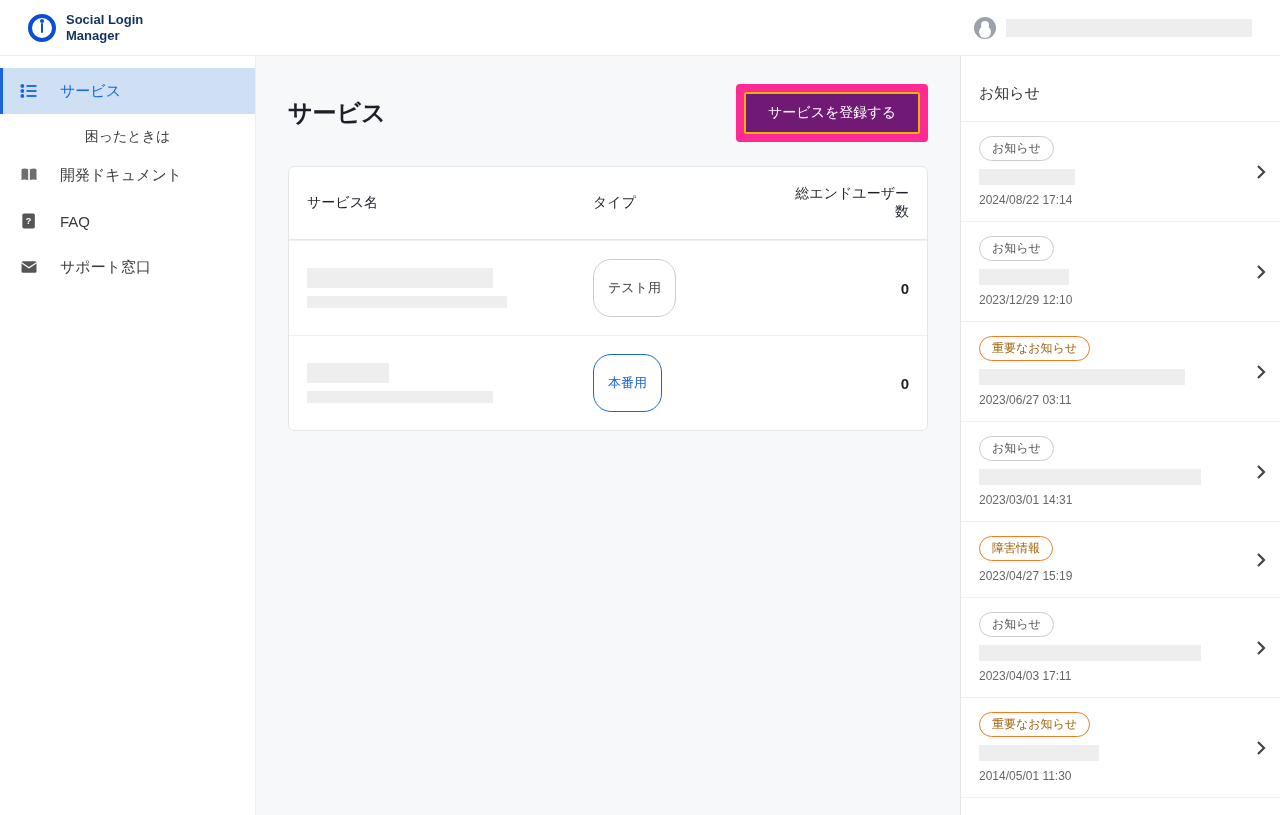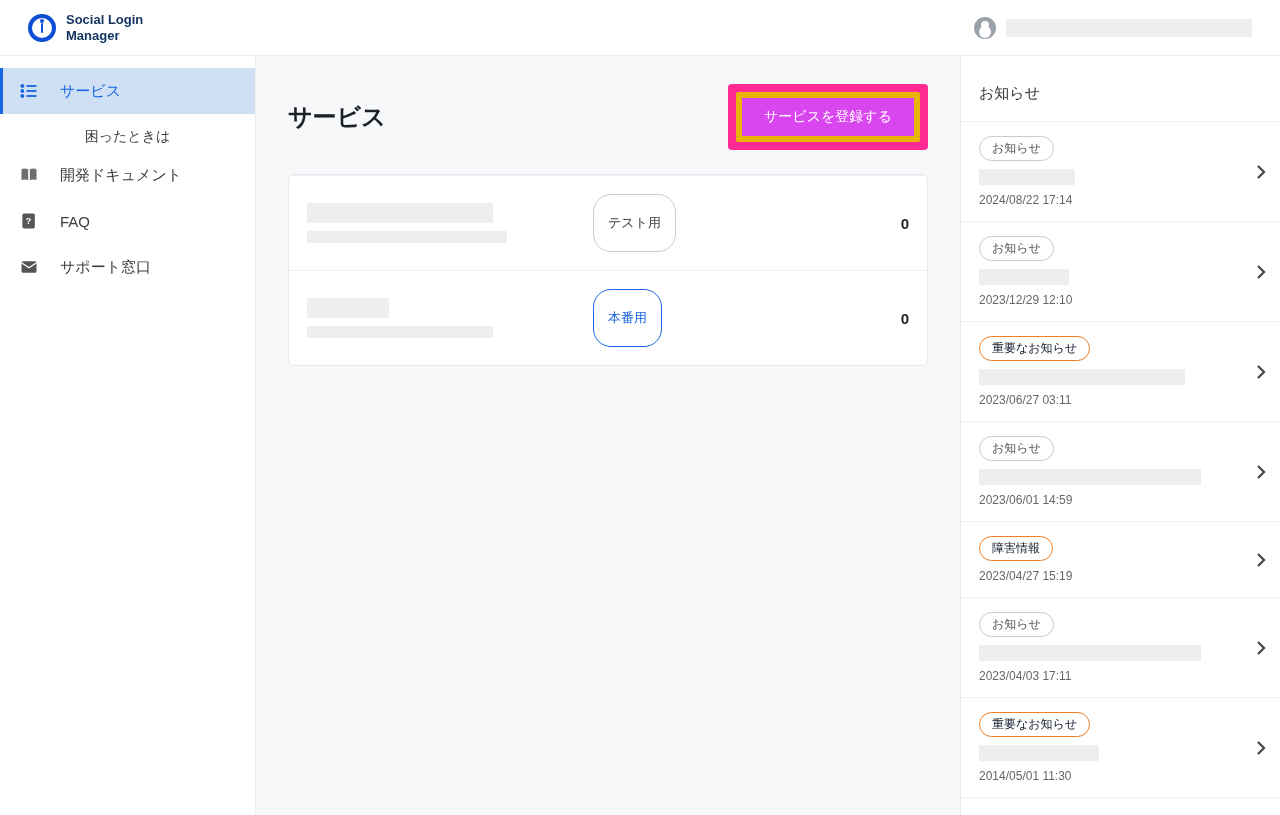--- a/index.html
+++ b/index.html
@@ -23,21 +23,21 @@
     .side-item.active { background: #cfe0f5; color: #1965e0; border-left: 3px solid #1965e0; padding-left: 15px; }
     .side-item .icon { width: 22px; height: 22px; display: inline-flex; align-items: center; justify-content: center; color: #555; }
     .side-item.active .icon { color: #1965e0; }
     .side-label { font-size: 14px; color: #3b3b3b; padding: 14px 18px 6px; text-align: center; }
     
     .main { flex: 1; background: #f7f8fa; padding: 28px 32px; }
     .main-head { display: flex; justify-content: space-between; align-items: center; margin-bottom: 24px; }
     .page-title { font-size: 24px; font-weight: 600; }
     
     .highlight-wrap { padding: 8px; background: #ff2a93; border-radius: 4px; }
-    .btn-primary { background: #d946ef; color: #fff; padding: 10px 22px; border: 6px solid #eab308; font-size: 14px; cursor: pointer; border-radius: 2px; }
+    .btn-primary { background: #701a75; color: #fff; padding: 10px 22px; border: 2px solid #eab308; font-size: 14px; cursor: pointer; border-radius: 2px; }
     
     .card { background: #fff; border: 1px solid #e4e7ec; border-radius: 6px; overflow: hidden; }
     .tr { display: flex; align-items: center; padding: 18px 18px; border-top: 1px solid #eef0f3; }
     .tr.head { border-top: 0; font-weight: 500; font-size: 14px; border-bottom: 1px solid #e4e7ec;}
     .c-name { flex: 0 0 286px; }
     .c-type { flex: 0 0 196px; }
     .c-users { flex: 1; text-align: right; font-size: 14px; }
     .tr:not(.head) .c-users { font-weight: 700; font-size: 15px; }
     .redact { height: 20px; background: #eee; display: block; }
     .redact.r1 { width: 186px; margin-bottom: 8px; }
@@ -45,21 +45,21 @@
     .redact.r3 { width: 82px; margin-bottom: 8px; }
     .redact.r4 { width: 186px; height: 12px; }
     .chip { border: 1px solid #ccc; border-radius: 18px; padding: 19px 14px; font-size: 13px; color: #444; display: inline-block; }
     .chip.blue { border-color: #1965e0; color: #1965e0; }
     
     .news { width: 320px; flex-shrink: 0; border-left: 1px solid #e4e7ec; padding: 28px 0 0 0; overflow: hidden; }
     .news-title { font-size: 15px; padding: 0 18px 18px; color: #333; }
     .news-item { padding: 14px 18px 14px; border-top: 1px solid #eef0f3; position: relative; cursor: pointer; }
     .news-item:last-child { border-bottom: 1px solid #eef0f3; }
     .news-badge { display: inline-block; border: 1px solid #ccc; border-radius: 14px; font-size: 12px; padding: 3px 12px; color: #555; margin-bottom: 8px; }
-    .news-badge.warn { border-color: #f07d21; color: #0f172a; }
+    .news-badge.warn { border-color: #f07d21; color: #a16207; }
     .news-redact { height: 16px; background: #eee; margin-bottom: 8px; }
     .news-date { font-size: 12px; color: #666; }
     .chevron { position: absolute; right: 14px; top: 50%; transform: translateY(-50%); color: #444; }
     
     svg { display: block; }
   </style>
 </head>
 <body>
 
 <div class="header">
@@ -123,20 +123,25 @@
   </div>
 
   <div class="main">
     <div class="main-head">
       <h1 class="page-title">サービス</h1>
       <div class="highlight-wrap">
         <button class="btn-primary">サービスを登録する</button>
       </div>
     </div>
     <div class="card">
+      <div class="tr head">
+        <div class="c-name">サービス名</div>
+        <div class="c-type">タイプ</div>
+        <div class="c-users">総エンドユーザー数</div>
+      </div>
       <div class="tr">
         <div class="c-name">
           <span class="redact r1"></span>
             <span class="redact r2"></span>
         </div>
         <div class="c-type">
           <span class="chip">テスト用</span>
         </div>
         <div class="c-users">0</div>
       </div>
@@ -179,21 +184,21 @@
     <div class="news-redact" style="width:206px"></div>
     <div class="news-date">2023/06/27 03:11</div>
     <span class="chevron">
       <svg width="10" height="16" viewBox="0 0 10 16" fill="none" stroke="currentColor" stroke-width="2.2">
               <path d="M2 2l6 6-6 6"></path>
             </svg>
     </span></div>
         <div class="news-item">
     <span class="news-badge ">お知らせ</span>
     <div class="news-redact" style="width:222px"></div>
-    <div class="news-date">2023/06/01 14:59</div>
+    <div class="news-date">2023/03/01 14:31</div>
     <span class="chevron">
       <svg width="10" height="16" viewBox="0 0 10 16" fill="none" stroke="currentColor" stroke-width="2.2">
               <path d="M2 2l6 6-6 6"></path>
             </svg>
     </span></div>
         <div class="news-item">
     <span class="news-badge warn">障害情報</span>
     
     <div class="news-date">2023/04/27 15:19</div>
     <span class="chevron">

